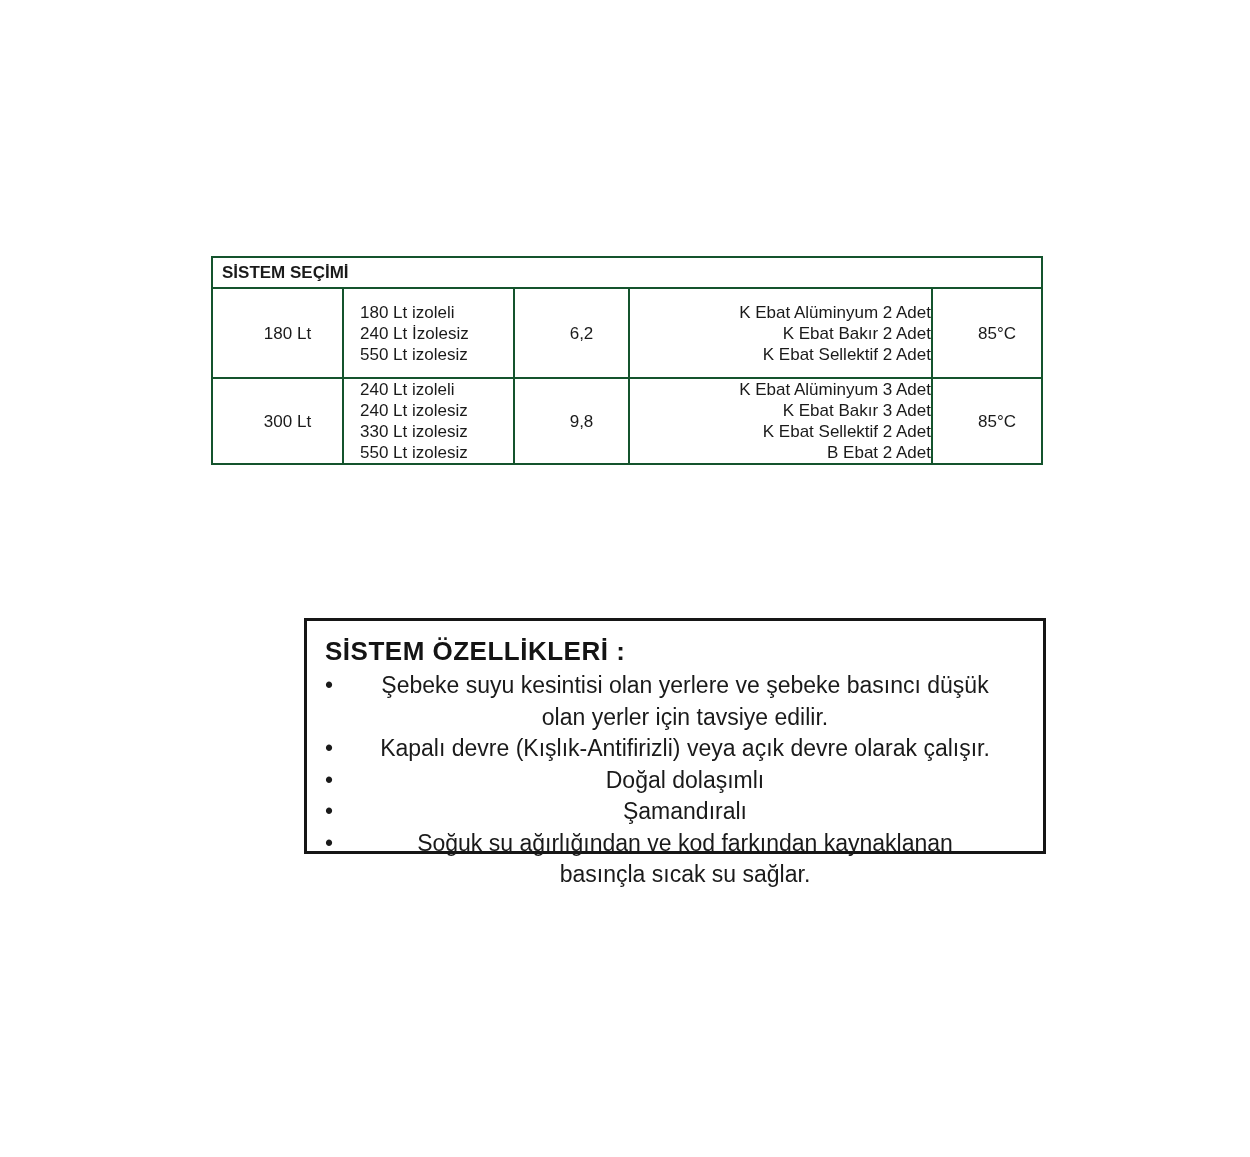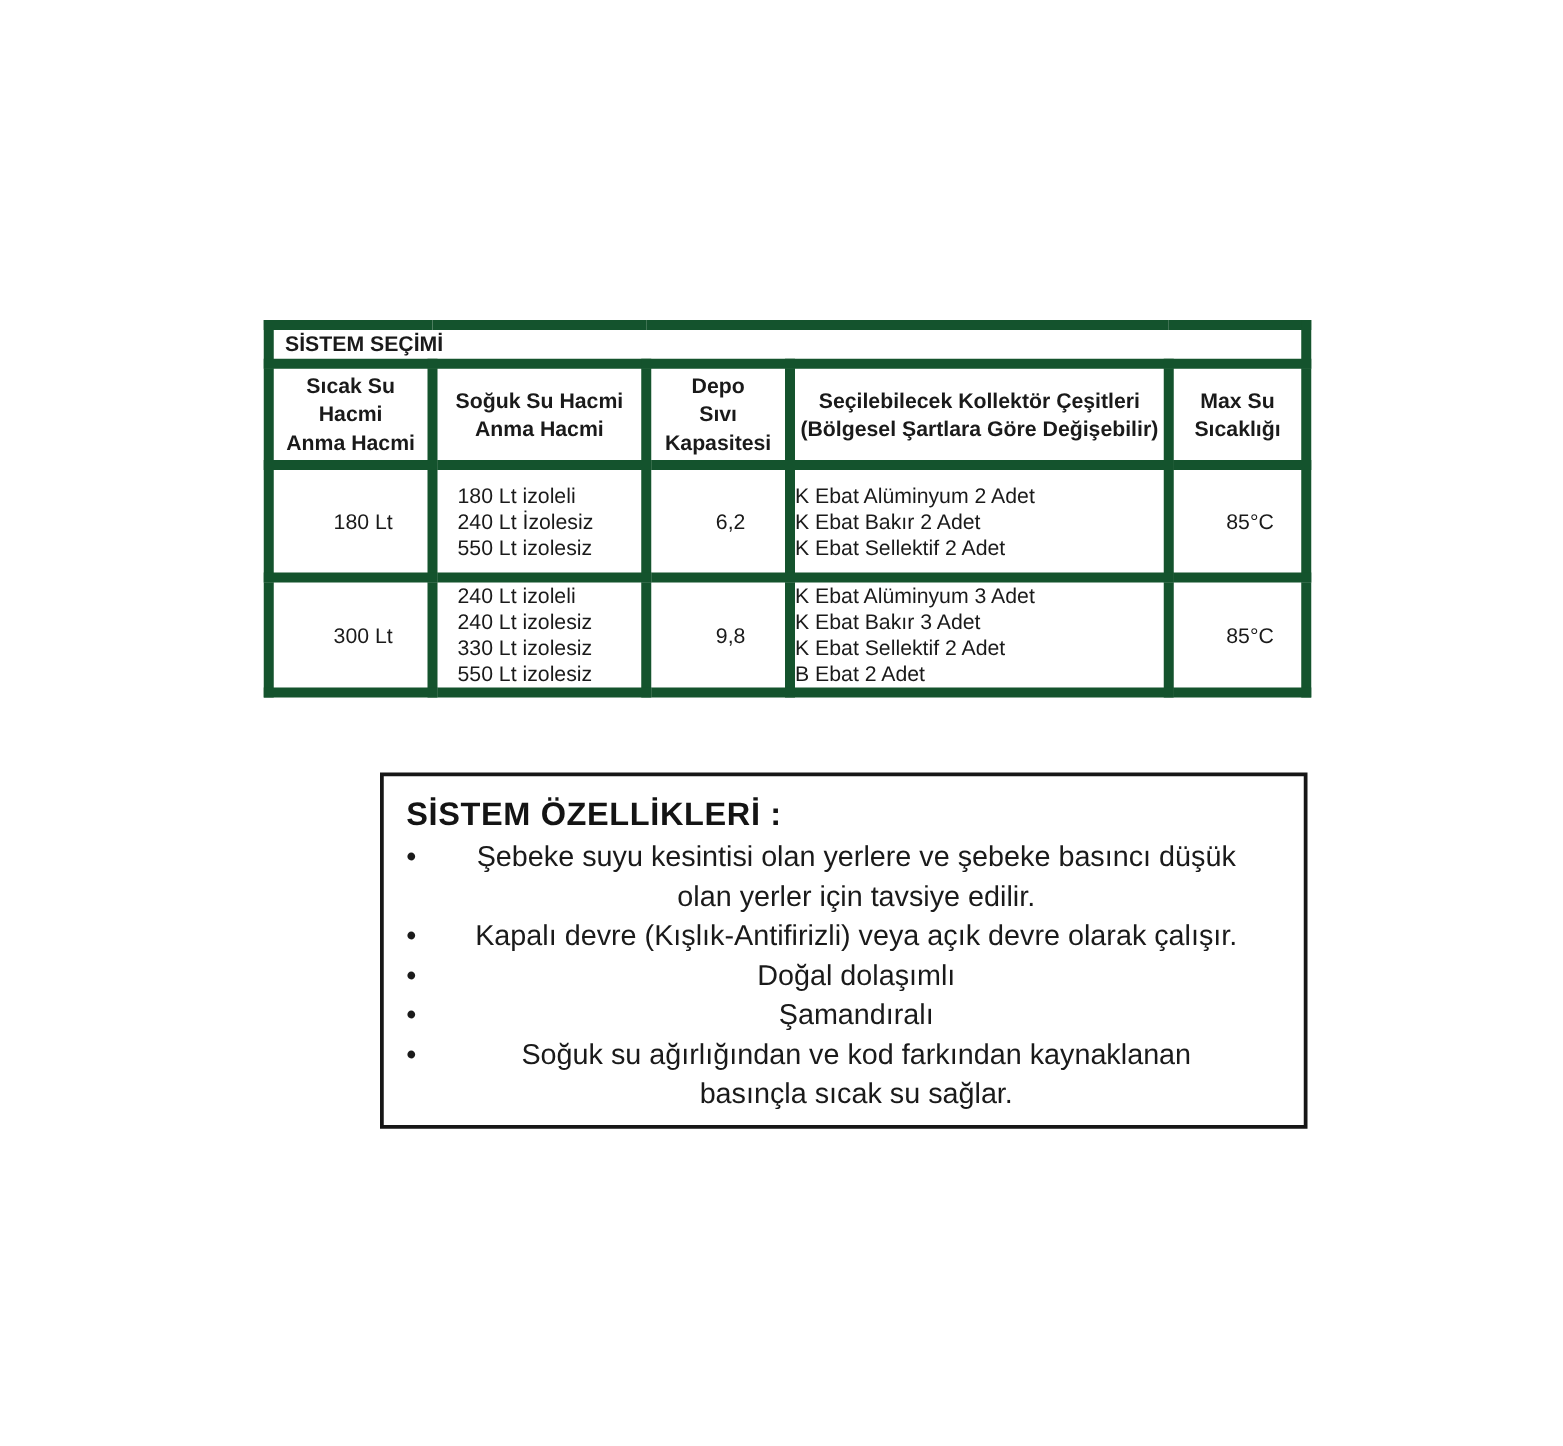--- a/index.html
+++ b/index.html
@@ -14,21 +14,21 @@
 
   
   .sel-table {
     position: absolute;
     left: 211px; top: 256px;
     width: 830px;
     border-collapse: collapse;
     table-layout: fixed;
   }
   .sel-table td {
-    border: 8px solid #14532d;
+    border: 2px solid #14532d;
     vertical-align: middle;
     font-size: 17px;
     line-height: 21px;
     white-space: pre-line;
     color: #1a1a1a;
   }
   .sel-table .title-row td {
     height: 31px;
     font-weight: bold;
     padding-left: 9px;
@@ -39,27 +39,27 @@
     height: 73px;
     font-weight: bold;
     text-align: center;
     line-height: 23px;
     padding: 2px 4px;
   }
   .sel-table .data-row-1 td { height: 90px; }
   .sel-table .data-row-2 td { height: 86px; }
   .sel-table td.c-center { text-align: center; padding-left: 20px; }
   .sel-table td.c-left-pad16 { text-align: left; padding-left: 16px; }
-  .sel-table td.c-left-pad10 { text-align: left; padding-left: 0; }
+  .sel-table td.c-left-pad10 { text-align: right; padding-left: 10px; }
 
   
   .features-box {
     position: absolute;
     left: 304px; top: 618px;
-    width: 742px; height: 285px;
+    width: 742px; height: 236px;
     border: 3px solid #161616;
     background: #ffffff;
     padding: 13px 18px 0 18px;
   }
   .features-title {
     font-weight: bold;
     font-size: 26px;
     line-height: 34px;
     letter-spacing: 0.5px;
     color: #141414;
@@ -94,34 +94,20 @@
     <colgroup>
       <col style="width:131px">
       <col style="width:171px">
       <col style="width:115px">
       <col style="width:303px">
       <col style="width:110px">
     </colgroup>
     <tbody>
       <tr class="title-row">
         <td colspan="5">SİSTEM SEÇİMİ</td>
-      </tr>
-      <tr class="header-row">
-        <td>Sıcak Su
-Hacmi
-Anma Hacmi</td>
-        <td>Soğuk Su Hacmi
-Anma Hacmi</td>
-        <td>Depo
-Sıvı
-Kapasitesi</td>
-        <td>Seçilebilecek Kollektör Çeşitleri
-(Bölgesel Şartlara Göre Değişebilir)</td>
-        <td>Max Su
-Sıcaklığı</td>
       </tr>
       <tr class="data-row-1">
         <td class="c-center">180 Lt</td>
         <td class="c-left-pad16">180 Lt izoleli
 240 Lt İzolesiz
 550 Lt izolesiz</td>
         <td class="c-center">6,2</td>
         <td class="c-left-pad10">K Ebat Alüminyum 2 Adet
 K Ebat Bakır 2 Adet
 K Ebat Sellektif 2 Adet</td>

